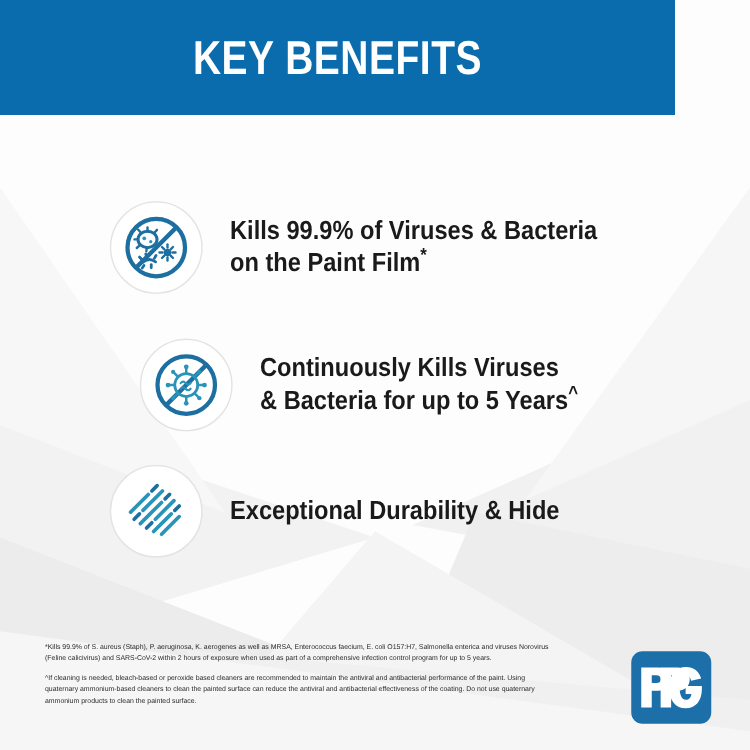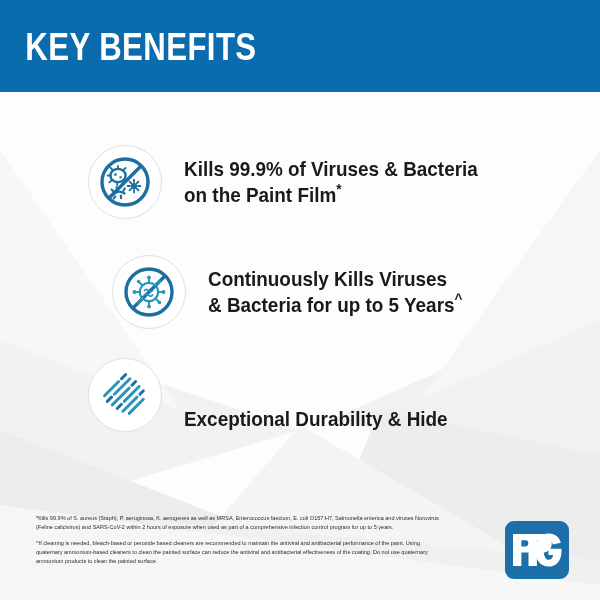--- a/index.html
+++ b/index.html
@@ -10,46 +10,46 @@
     position:relative;
   }
   .page{position:relative;width:600px;height:600px;overflow:hidden;background:#fdfdfd;}
 
   
   .bg-facets{position:absolute;inset:0;z-index:0;}
   .bg-facets svg{display:block;width:600px;height:600px;}
 
   
   .header{
-    position:absolute;left:0;top:0;width:600px;height:92px;
+    position:absolute;left:0;top:0;width:540px;height:92px;
     background:#0B6CAD;z-index:3;
-    display:flex;align-items:center;justify-content:flex-start;
+    display:flex;align-items:center;justify-content:center;
   }
   .header-title{
     color:#ffffff;
     font-size:38px;
     font-weight:700;
     letter-spacing:0.5px;
     transform:scaleX(0.82);
     transform-origin:center;
     white-space:nowrap;
     line-height:1;
     margin-top:2px;
   }
 
   
-  .benefits{position:absolute;left:0;top:134px;width:550px;z-index:3;}
+  .benefits{position:absolute;left:0;top:150px;width:550px;z-index:3;}
   .benefit{
     display:flex;align-items:center;
     margin-bottom:14px;
     padding-left:88px;
   }
   .b1{height:96px;}
   .b2{height:96px;margin-left:24px;}
-  .b3{height:78px;align-items:flex-end;}
+  .b3{height:78px;}
 
   .icon-wrap{
     width:72px;height:72px;flex:0 0 72px;
     border-radius:50%;
     background:#ffffff;
     border:1px solid #e2e2e2;
     box-shadow:0 0 0 0.5px rgba(0,0,0,0.02);
     display:flex;align-items:center;justify-content:center;
   }
   .icon-wrap svg{display:block;}

